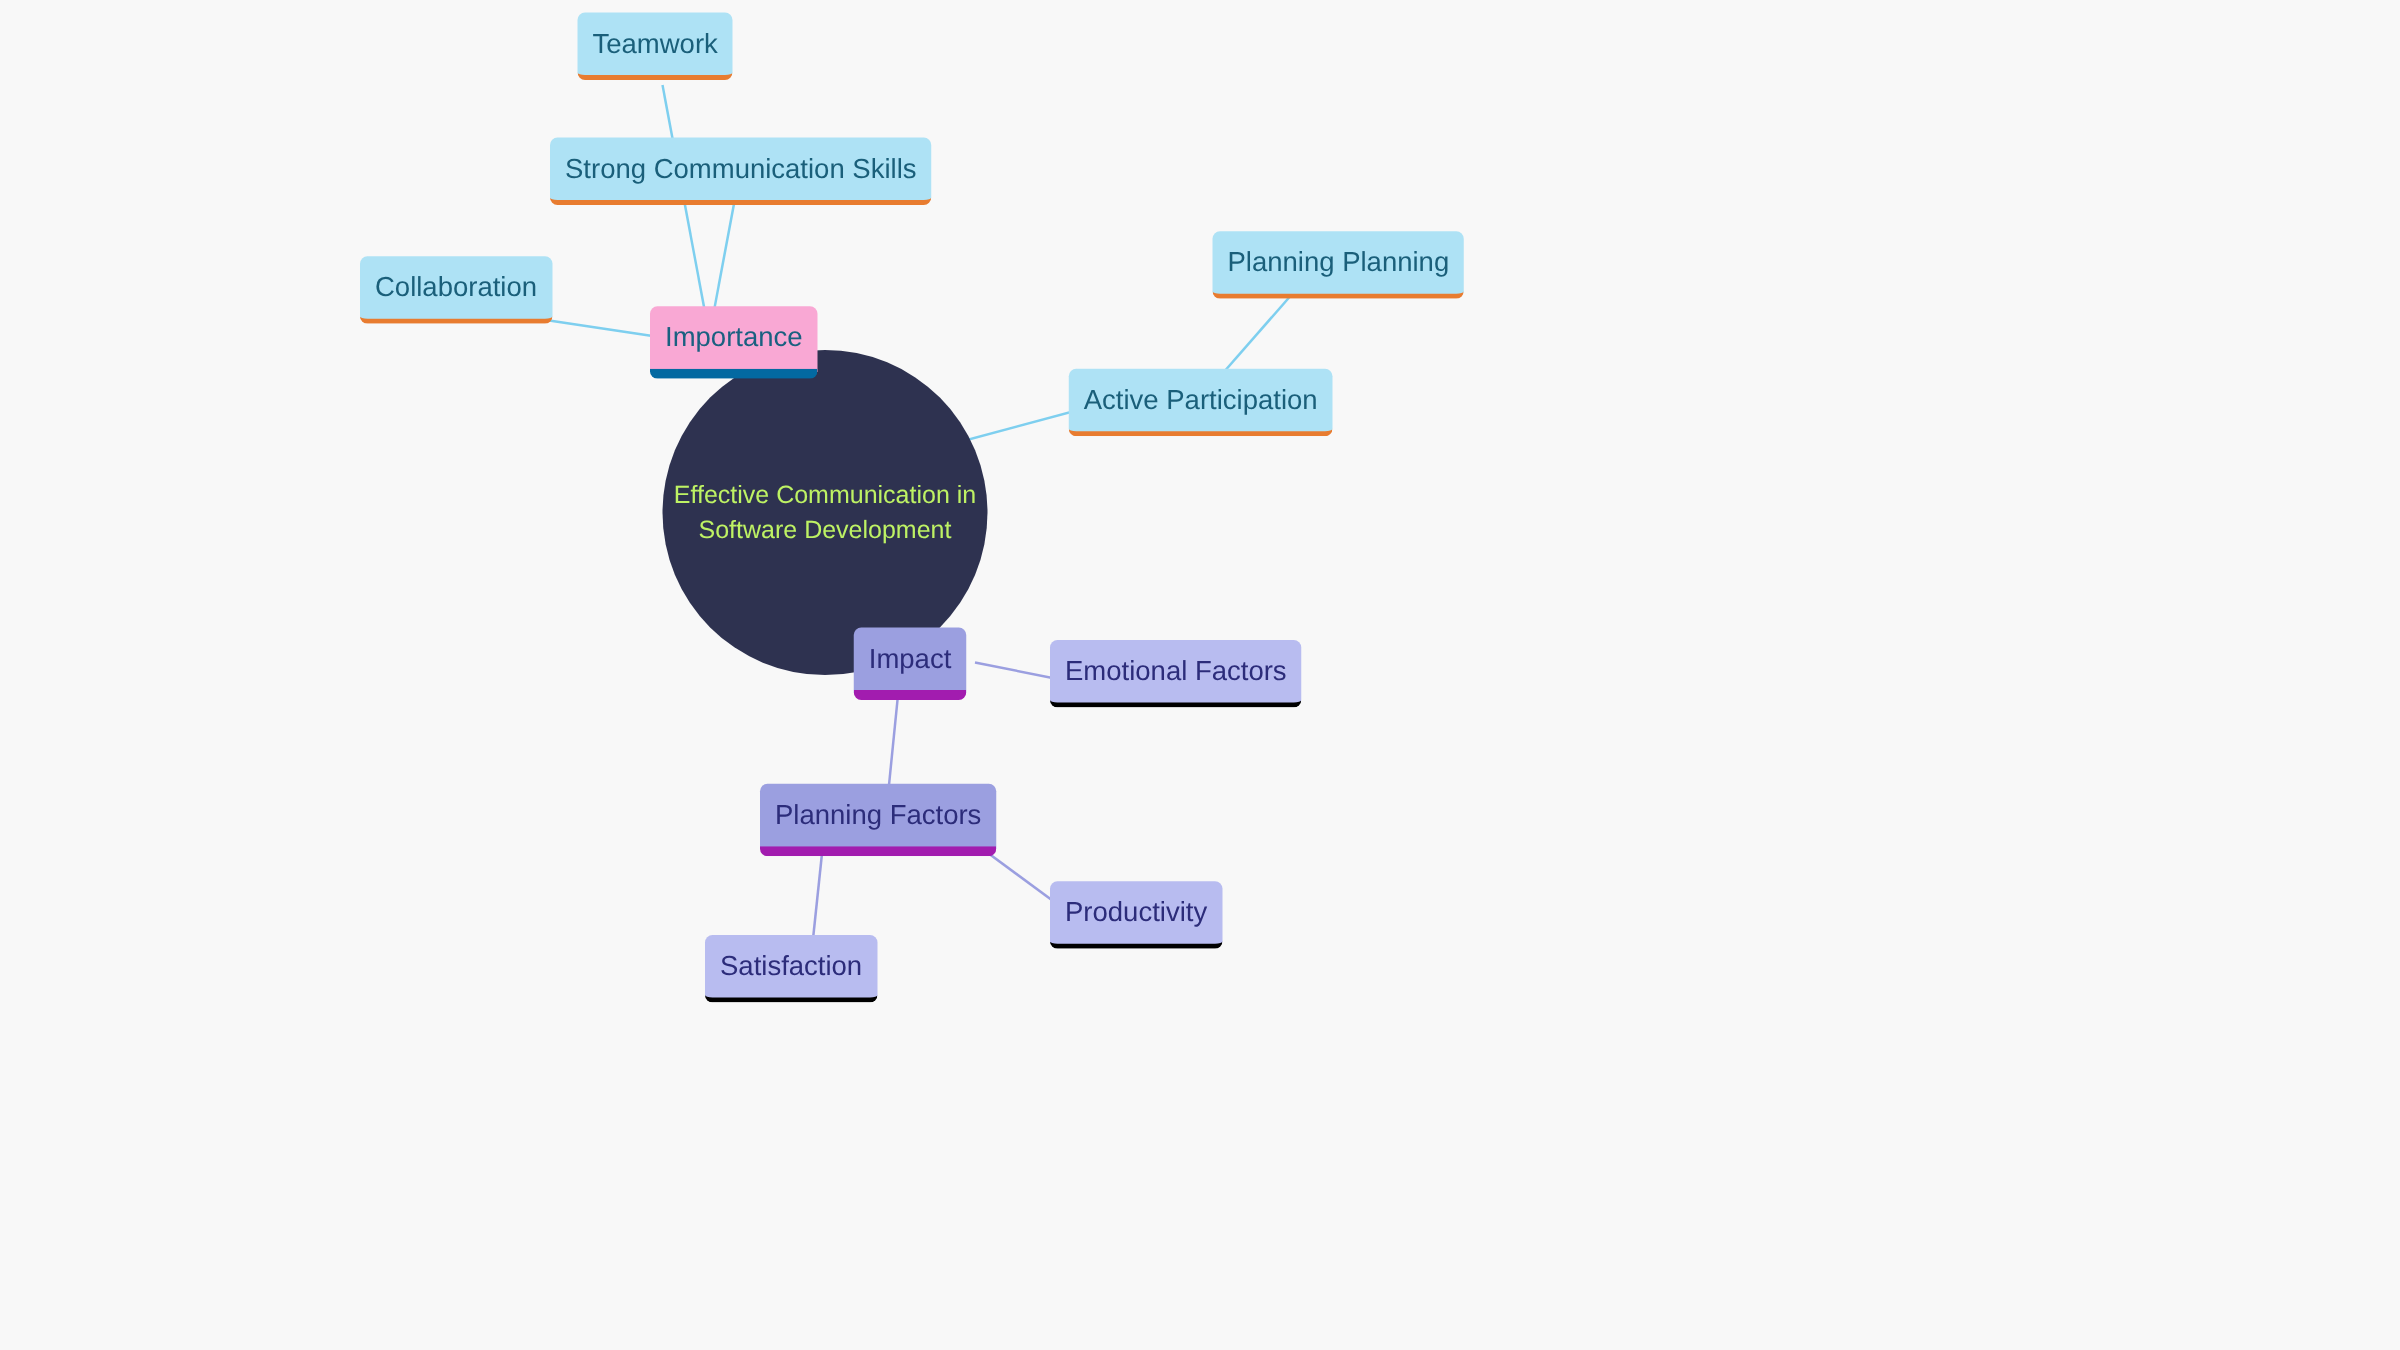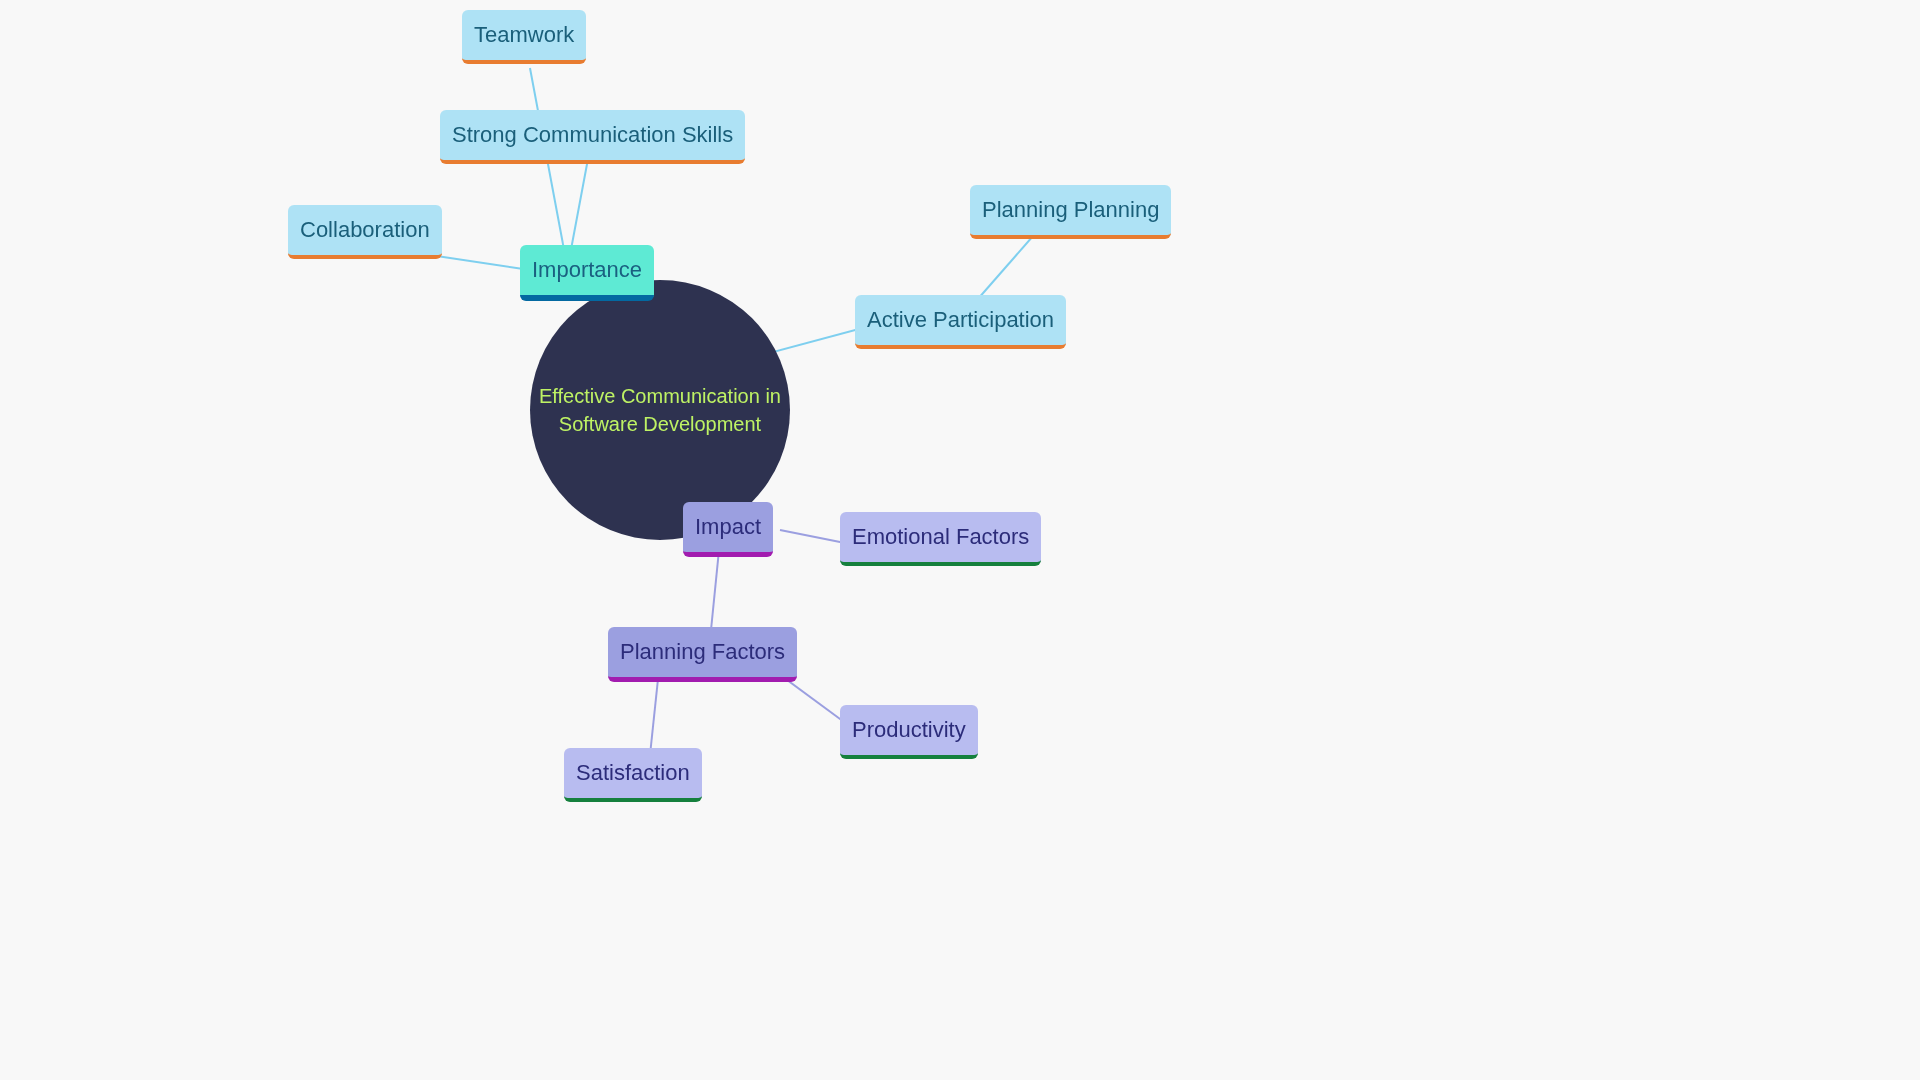--- a/index.html
+++ b/index.html
@@ -38,41 +38,41 @@
     .node {
       position: absolute;
       padding: 12px 12px;
       border-radius: 6px;
       font-size: 22px;
       font-weight: 500;
       white-space: nowrap;
     }
     
     .node-blue {
-      background: #5eead4;
+      background: #f9a8d4;
       color: #1a6080;
-      border-bottom: 6px solid #0369a1;
+      border-bottom: 8px solid #0369a1;
     }
     
     .node-lightblue {
       background: #aee2f5;
       color: #1a5f7a;
       border-bottom: 4px solid #e87c30;
     }
     
     .node-purple {
       background: #9b9fe0;
       color: #2c2c7a;
-      border-bottom: 5px solid #a21caf;
+      border-bottom: 8px solid #a21caf;
     }
     
     .node-lightpurple {
       background: #b8bcf0;
       color: #2c2c7a;
-      border-bottom: 4px solid #15803d;
+      border-bottom: 4px solid #000000;
     }
   </style>
 </head>
 <body>
 
 <svg id="mind-map-lines" xmlns="http://www.w3.org/2000/svg">
 
   <line x1="620" y1="330" x2="582" y2="278" stroke="#7ecfef" stroke-width="2"></line>
 
   <line x1="565" y1="255" x2="530" y2="68" stroke="#7ecfef" stroke-width="2"></line>

